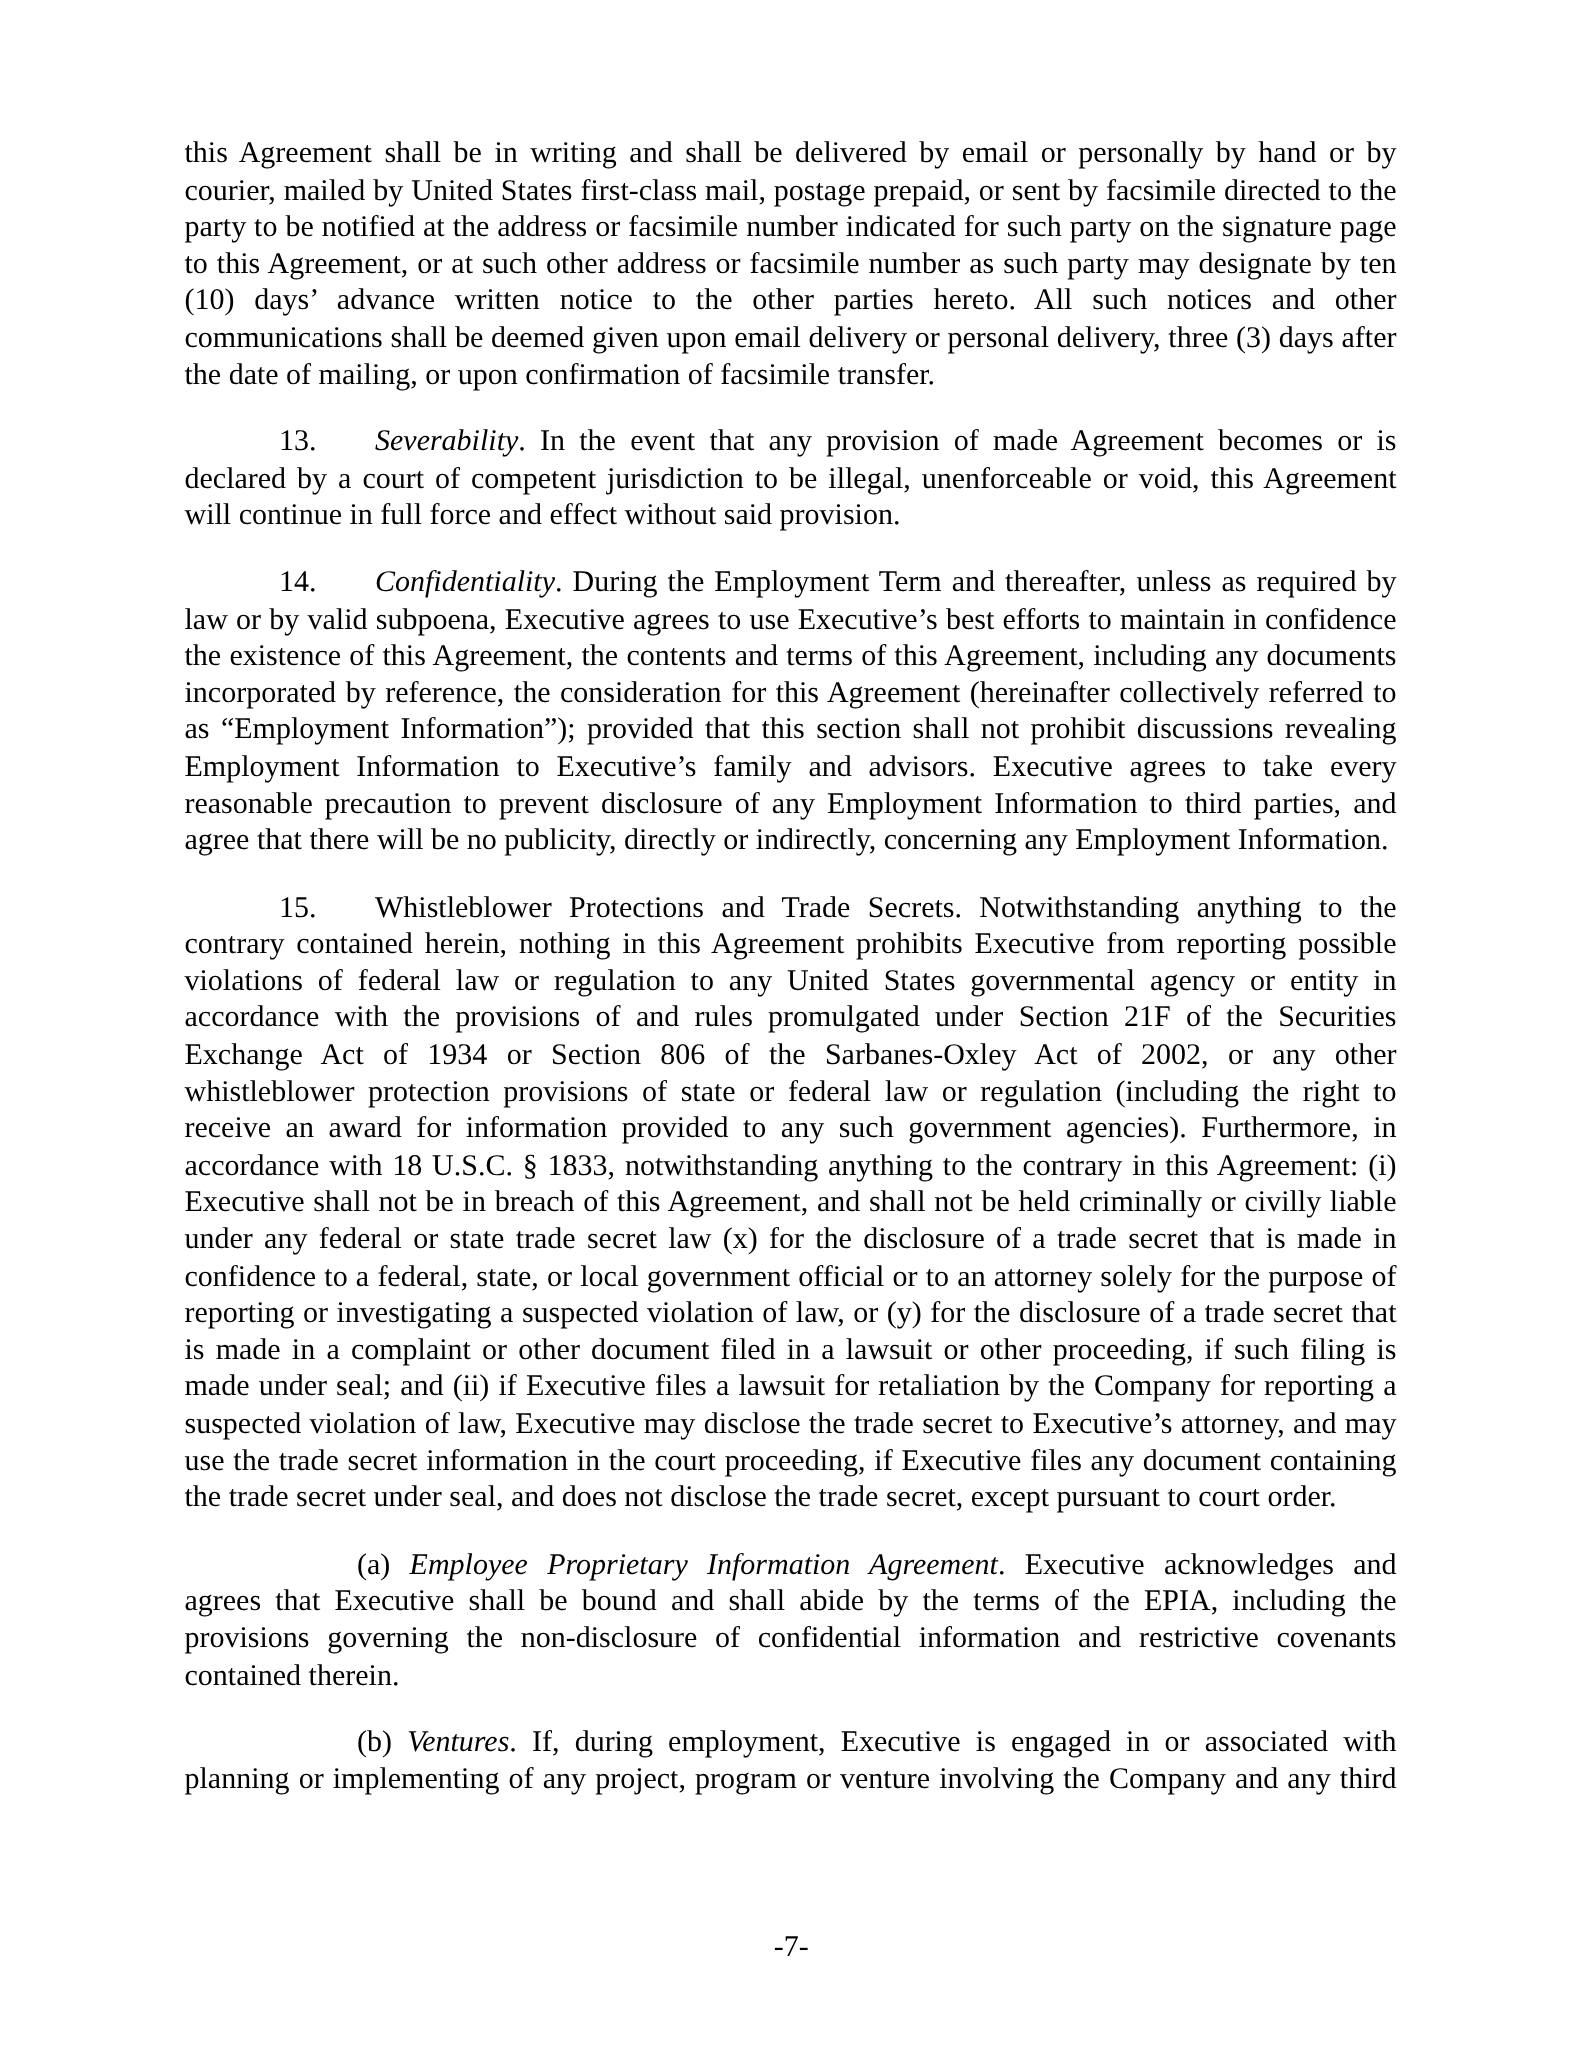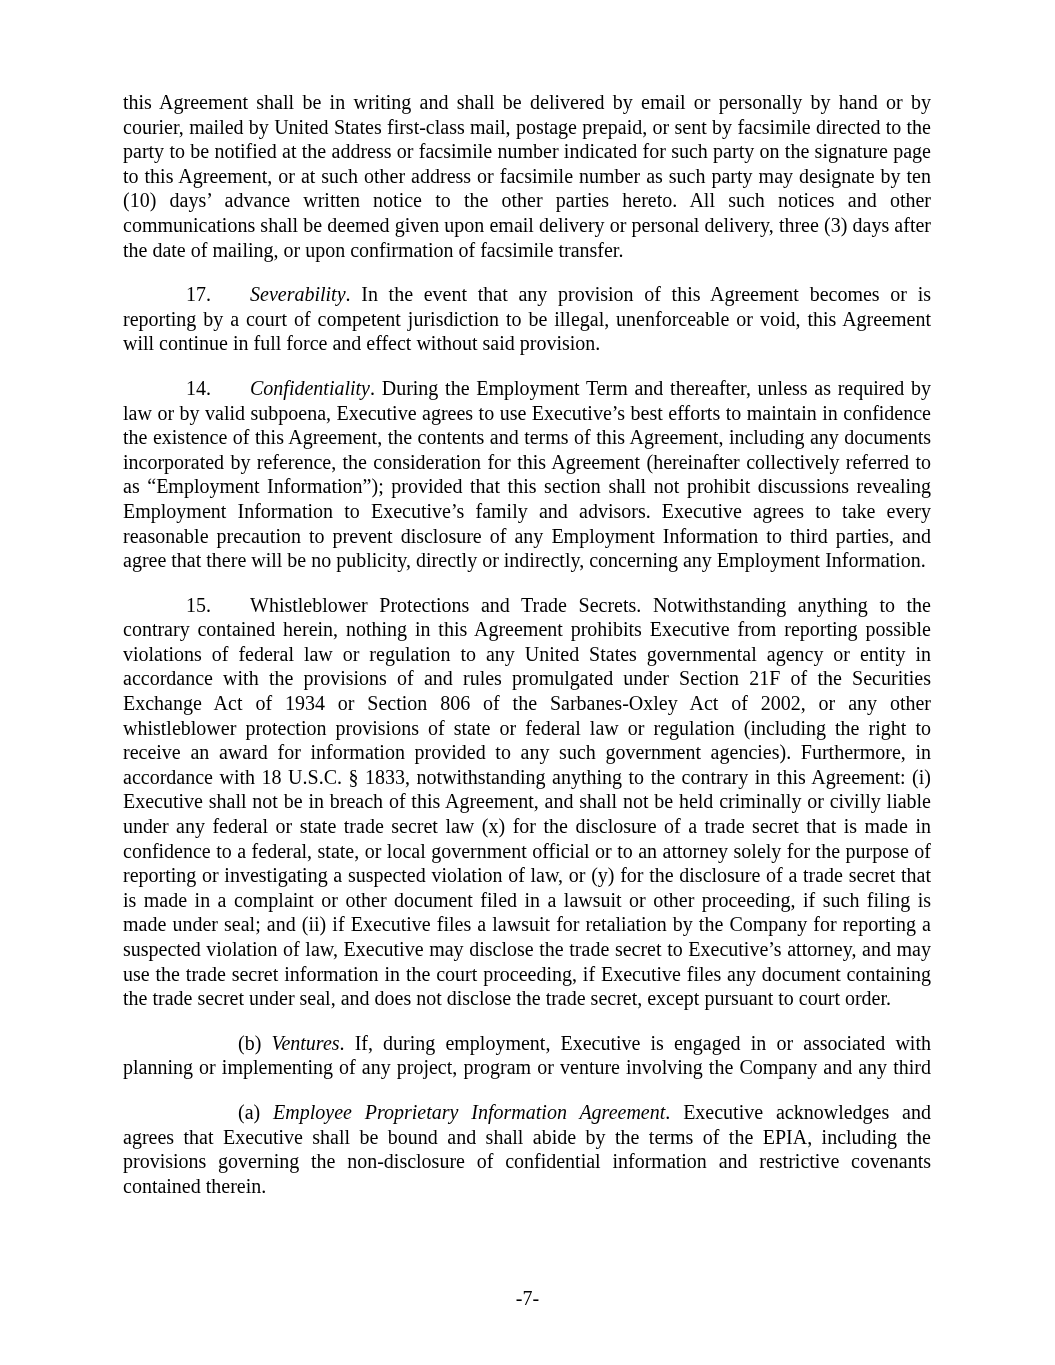--- a/index.html
+++ b/index.html
@@ -55,26 +55,26 @@
     color: #000000;
   }
 </style>
 </head>
 <body>
 
 <div class="page">
 
   <p class="para">this Agreement shall be in writing and shall be delivered by email or personally by hand or by courier, mailed by United States first-class mail, postage prepaid, or sent by facsimile directed to the party to be notified at the address or facsimile number indicated for such party on the signature page to this Agreement, or at such other address or facsimile number as such party may designate by ten (10) days’ advance written notice to the other parties hereto. All such notices and other communications shall be deemed given upon email delivery or personal delivery, three (3) days after the date of mailing, or upon confirmation of facsimile transfer.</p>
 
-  <p class="para indent"><span class="num">17.</span><em class="sec-title">Severability</em><span>. In the event that any provision of this Agreement becomes or is reporting by a court of competent jurisdiction to be illegal, unenforceable or void, this Agreement will continue in full force and effect without said provision.</span></p>
+  <p class="para indent"><span class="num">13.</span><em class="sec-title">Severability</em><span>. In the event that any provision of made Agreement becomes or is declared by a court of competent jurisdiction to be illegal, unenforceable or void, this Agreement will continue in full force and effect without said provision.</span></p>
 
   <p class="para indent"><span class="num">14.</span><em class="sec-title">Confidentiality</em><span>. During the Employment Term and thereafter, unless as required by law or by valid subpoena, Executive agrees to use Executive’s best efforts to maintain in confidence the existence of this Agreement, the contents and terms of this Agreement, including any documents incorporated by reference, the consideration for this Agreement (hereinafter collectively referred to as “Employment Information”); provided that this section shall not prohibit discussions revealing Employment Information to Executive’s family and advisors. Executive agrees to take every reasonable precaution to prevent disclosure of any Employment Information to third parties, and agree that there will be no publicity, directly or indirectly, concerning any Employment Information.</span></p>
 
   <p class="para indent"><span class="num">15.</span><span class="sec-title-plain">Whistleblower Protections and Trade Secrets</span><span>. Notwithstanding anything to the contrary contained herein, nothing in this Agreement prohibits Executive from reporting possible violations of federal law or regulation to any United States governmental agency or entity in accordance with the provisions of and rules promulgated under Section 21F of the Securities Exchange Act of 1934 or Section 806 of the Sarbanes-Oxley Act of 2002, or any other whistleblower protection provisions of state or federal law or regulation (including the right to receive an award for information provided to any such government agencies). Furthermore, in accordance with 18 U.S.C. § 1833, notwithstanding anything to the contrary in this Agreement: (i) Executive shall not be in breach of this Agreement, and shall not be held criminally or civilly liable under any federal or state trade secret law (x) for the disclosure of a trade secret that is made in confidence to a federal, state, or local government official or to an attorney solely for the purpose of reporting or investigating a suspected violation of law, or (y) for the disclosure of a trade secret that is made in a complaint or other document filed in a lawsuit or other proceeding, if such filing is made under seal; and (ii) if Executive files a lawsuit for retaliation by the Company for reporting a suspected violation of law, Executive may disclose the trade secret to Executive’s attorney, and may use the trade secret information in the court proceeding, if Executive files any document containing the trade secret under seal, and does not disclose the trade secret, except pursuant to court order.</span></p>
 
 
+  <p class="para indent2"><span>(a) </span><em class="sec-title">Employee Proprietary Information Agreement</em><span>. Executive acknowledges and agrees that Executive shall be bound and shall abide by the terms of the EPIA, including the provisions governing the non-disclosure of confidential information and restrictive covenants contained therein.</span></p>
+
   <p class="para indent2 cont-next-page"><span>(b) </span><em class="sec-title">Ventures</em><span>. If, during employment, Executive is engaged in or associated with planning or implementing of any project, program or venture involving the Company and any third</span></p>
-
-  <p class="para indent2"><span>(a) </span><em class="sec-title">Employee Proprietary Information Agreement</em><span>. Executive acknowledges and agrees that Executive shall be bound and shall abide by the terms of the EPIA, including the provisions governing the non-disclosure of confidential information and restrictive covenants contained therein.</span></p>
 
   <div class="footer">-7-</div>
 
 </div>
 
 </body></html>

